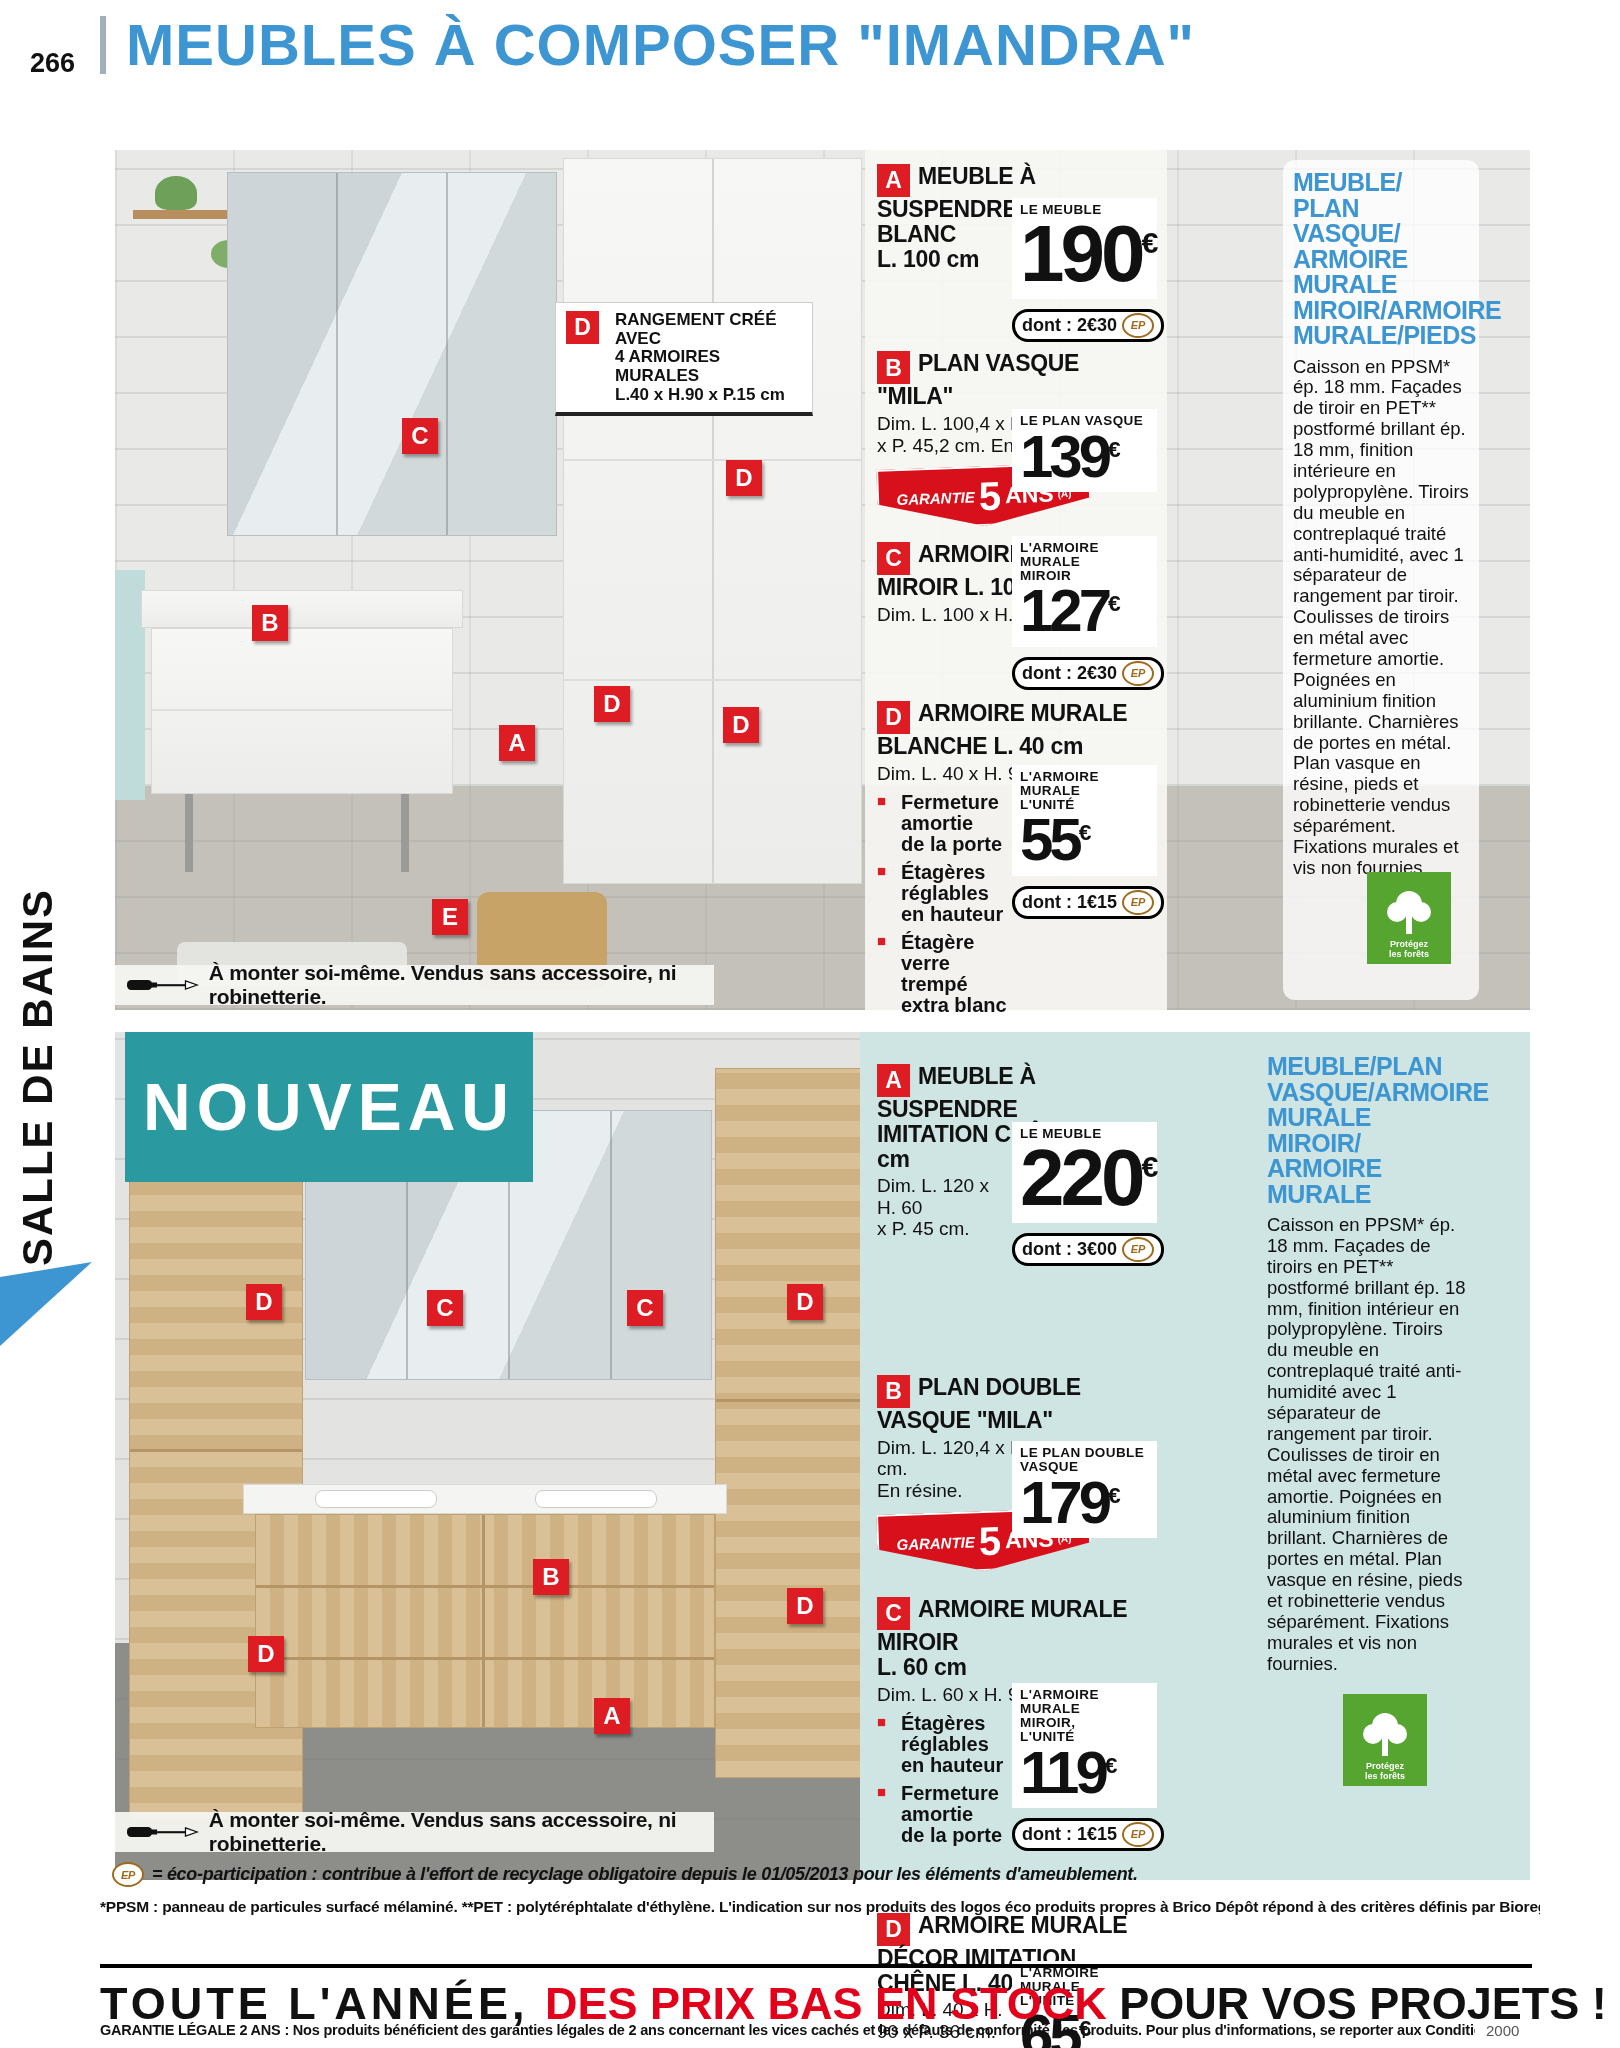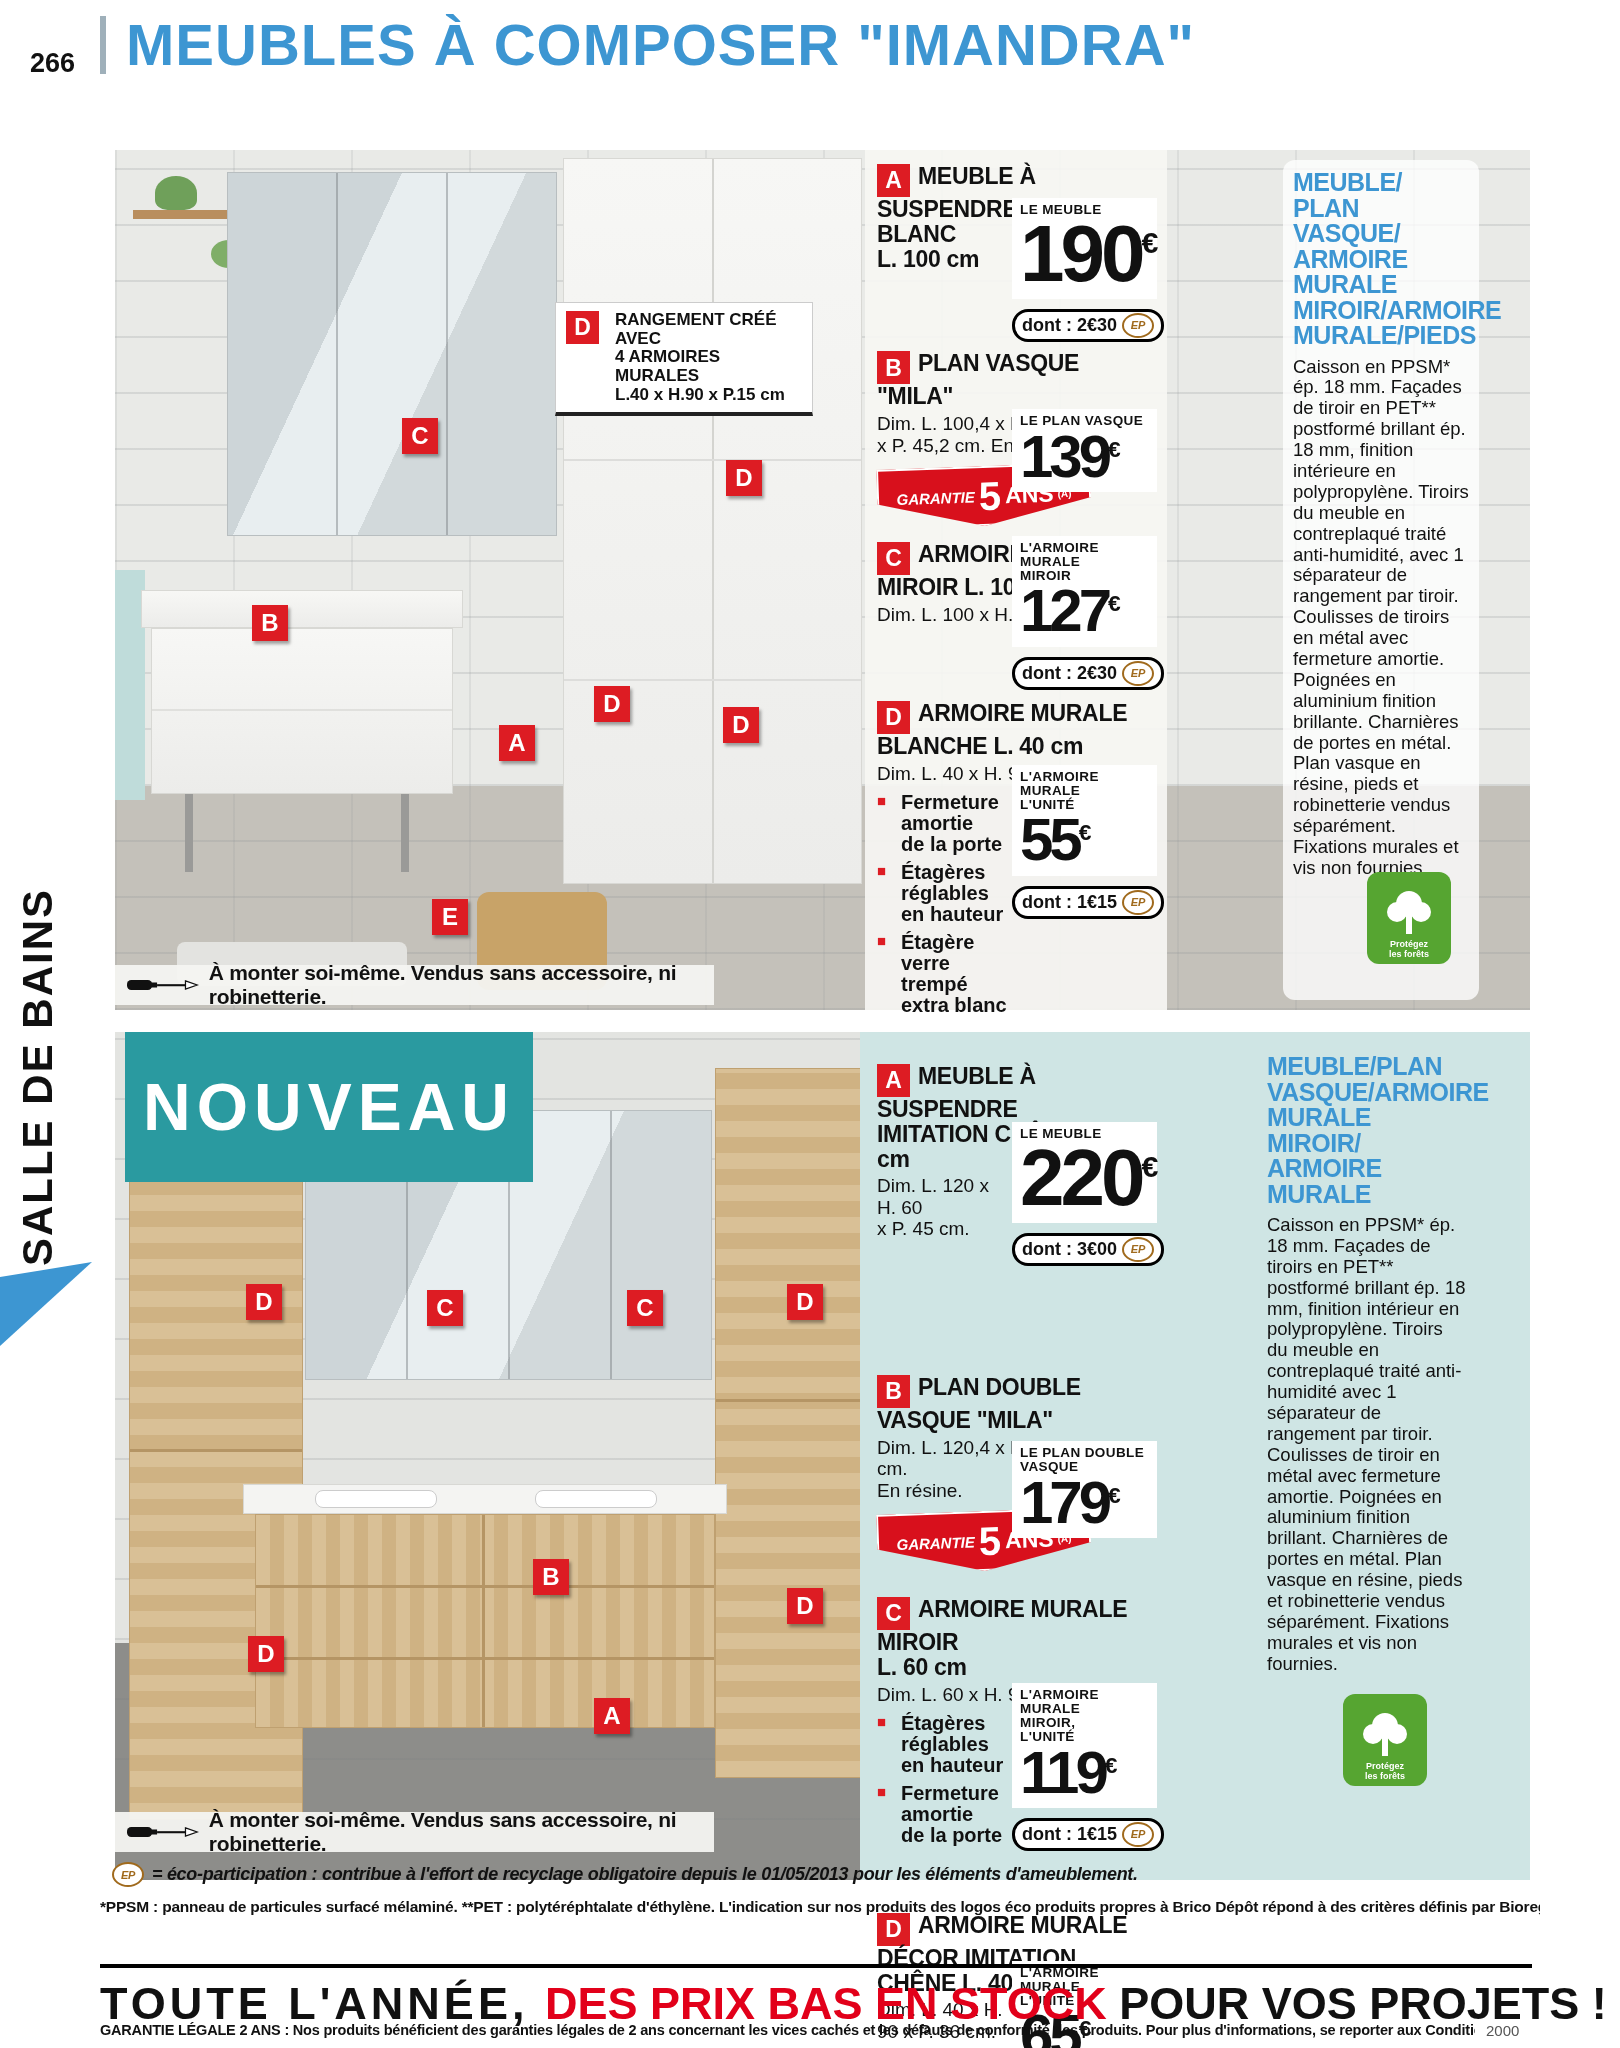--- a/index.html
+++ b/index.html
@@ -86,21 +86,21 @@
   .guarantee .g2{font-size:23px;}
   .guarantee .g3{font-size:10px;vertical-align:super;}
 
   
   .desc-col{position:absolute;width:188px;border-radius:12px;}
   .desc1{left:1168px;top:10px;height:840px;background:rgba(255,255,255,.78);padding:10px 10px;box-sizing:border-box;width:196px;}
   .desc2{left:1152px;top:22px;width:200px;}
   .desc-h{color:#3d96d2;font-weight:bold;font-size:25px;line-height:1.02;letter-spacing:-0.5px;}
   .desc-b{font-size:18.5px;line-height:1.13;margin-top:8px;}
 
-  .forest{position:absolute;width:84px;height:92px;background:#56a531;border-radius:12px;
+  .forest{position:absolute;width:84px;height:92px;background:#56a531;border-radius:0;
       display:flex;flex-direction:column;align-items:center;justify-content:flex-end;padding-bottom:4px;box-sizing:border-box;}
   .forest .cap{color:#fff;font-size:9px;font-weight:bold;text-align:center;line-height:1.1;}
 
   .nouveau{position:absolute;left:10px;top:0;width:408px;height:150px;background:#2a9aa0;
       display:flex;align-items:center;justify-content:center;}
   .nouveau .txt{color:#fff;font-weight:bold;font-size:66px;letter-spacing:6px;}
 
   
   .foot1{left:112px;top:1862px;display:flex;align-items:center;gap:8px;font-size:18px;font-style:italic;font-weight:bold;letter-spacing:-0.3px;}
   .foot2{left:100px;top:1898px;width:1440px;font-size:15.5px;font-weight:bold;letter-spacing:-0.2px;white-space:nowrap;overflow:hidden;}

